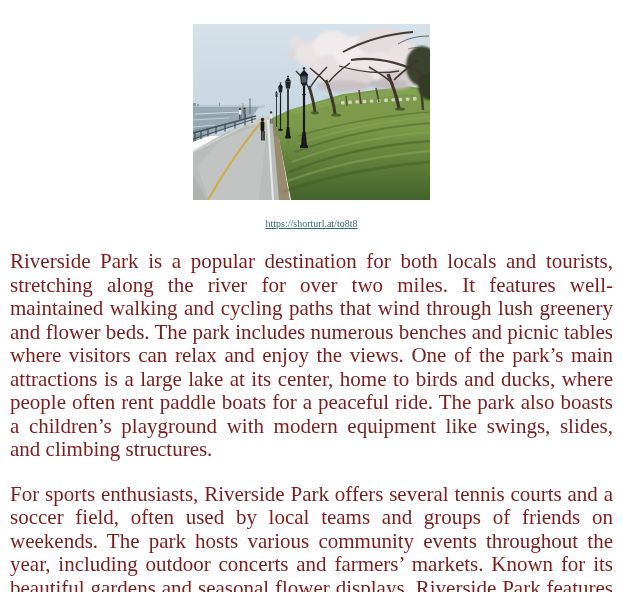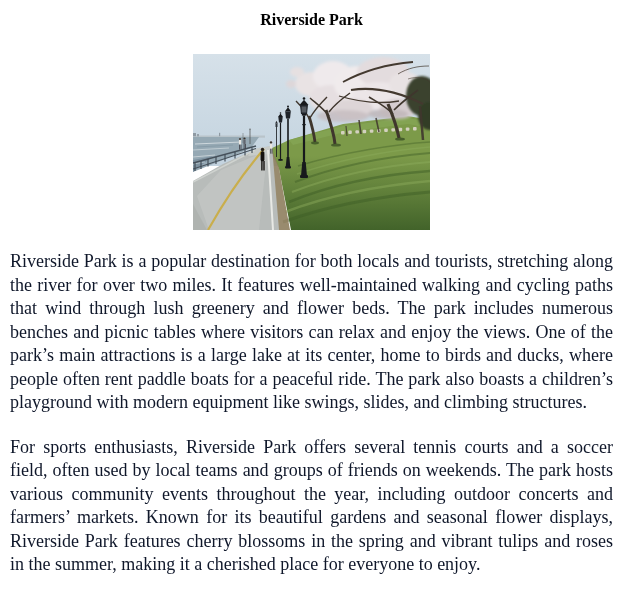--- a/index.html
+++ b/index.html
@@ -19,33 +19,32 @@
     display:inline-block;width:237px;height:176px;
     vertical-align:top;line-height:0;
   }
   .photo svg{display:block;}
   .link-line{margin:17px 0 0 0;text-align:center;font-size:10px;line-height:13px;}
   .src-link{
     color:#35657a;text-decoration:underline;cursor:pointer;
     font-family:"Liberation Serif","DejaVu Serif",serif;
   }
   .body-par{
-    font-size:18px;line-height:23.5px;
+    font-size:21px;line-height:23.5px;
     text-align:justify;text-justify:inter-word;
-    margin:0 10px;color:#0f172a;
+    margin:0 10px;color:#7f1d1d;
   }
   .body-par.first{margin-top:20px;}
   .body-par.second{margin-top:21px;}
 </style>
 </head>
 <body>
 
 <div class="doc">
 
-  <h1 class="doc-title">Riverside Park</h1>
 
   <div class="photo-block">
     <span class="photo">
       <svg viewBox="0 0 237 176" width="237" height="176" xmlns="http://www.w3.org/2000/svg">
         <defs>
           <linearGradient id="skyG" x1="0" y1="0" x2="0" y2="1">
             <stop offset="0" stop-color="#d6e1e9"></stop>
             <stop offset="1" stop-color="#c3d3df"></stop>
           </linearGradient>
           <linearGradient id="grassG" x1="0" y1="0" x2="0" y2="1">
@@ -238,18 +237,21 @@
             <circle cx="78" cy="88.5" r="1.2" fill="#3a332c"></circle>
             <rect x="76.9" y="89.7" width="2.3" height="5" fill="#e8e5de"></rect>
             <rect x="77.2" y="94.7" width="0.9" height="5" fill="#4a4a50"></rect>
             <rect x="78.6" y="94.7" width="0.9" height="5" fill="#4a4a50"></rect>
           </g>
         </g>
       </svg>
     </span>
   </div>
 
+  <div class="link-line">
+    <a class="src-link">https://shorturl.at/to8t8</a>
+  </div>
 
   <p class="body-par first">Riverside Park is a popular destination for both locals and tourists, stretching along the river for over two miles. It features well-maintained walking and cycling paths that wind through lush greenery and flower beds. The park includes numerous benches and picnic tables where visitors can relax and enjoy the views. One of the park’s main attractions is a large lake at its center, home to birds and ducks, where people often rent paddle boats for a peaceful ride. The park also boasts a children’s playground with modern equipment like swings, slides, and climbing structures.</p>
 
   <p class="body-par second">For sports enthusiasts, Riverside Park offers several tennis courts and a soccer field, often used by local teams and groups of friends on weekends. The park hosts various community events throughout the year, including outdoor concerts and farmers’ markets. Known for its beautiful gardens and seasonal flower displays, Riverside Park features cherry blossoms in the spring and vibrant tulips and roses in the summer, making it a cherished place for everyone to enjoy.</p>
 
 </div>
 
 </body></html>

